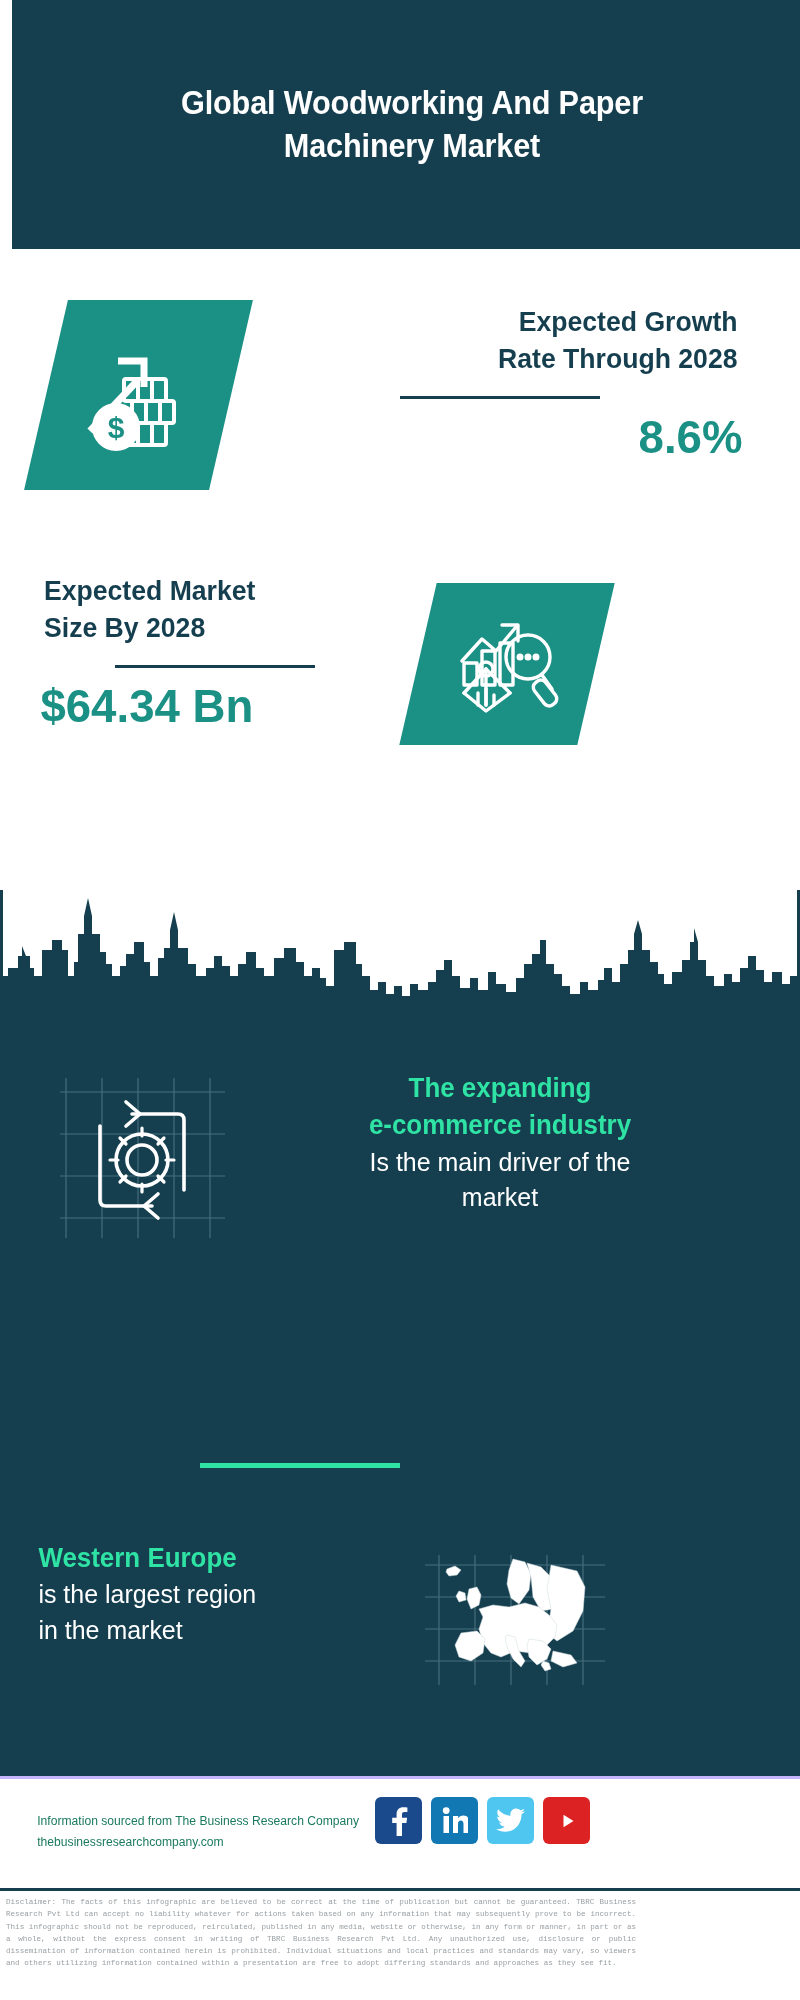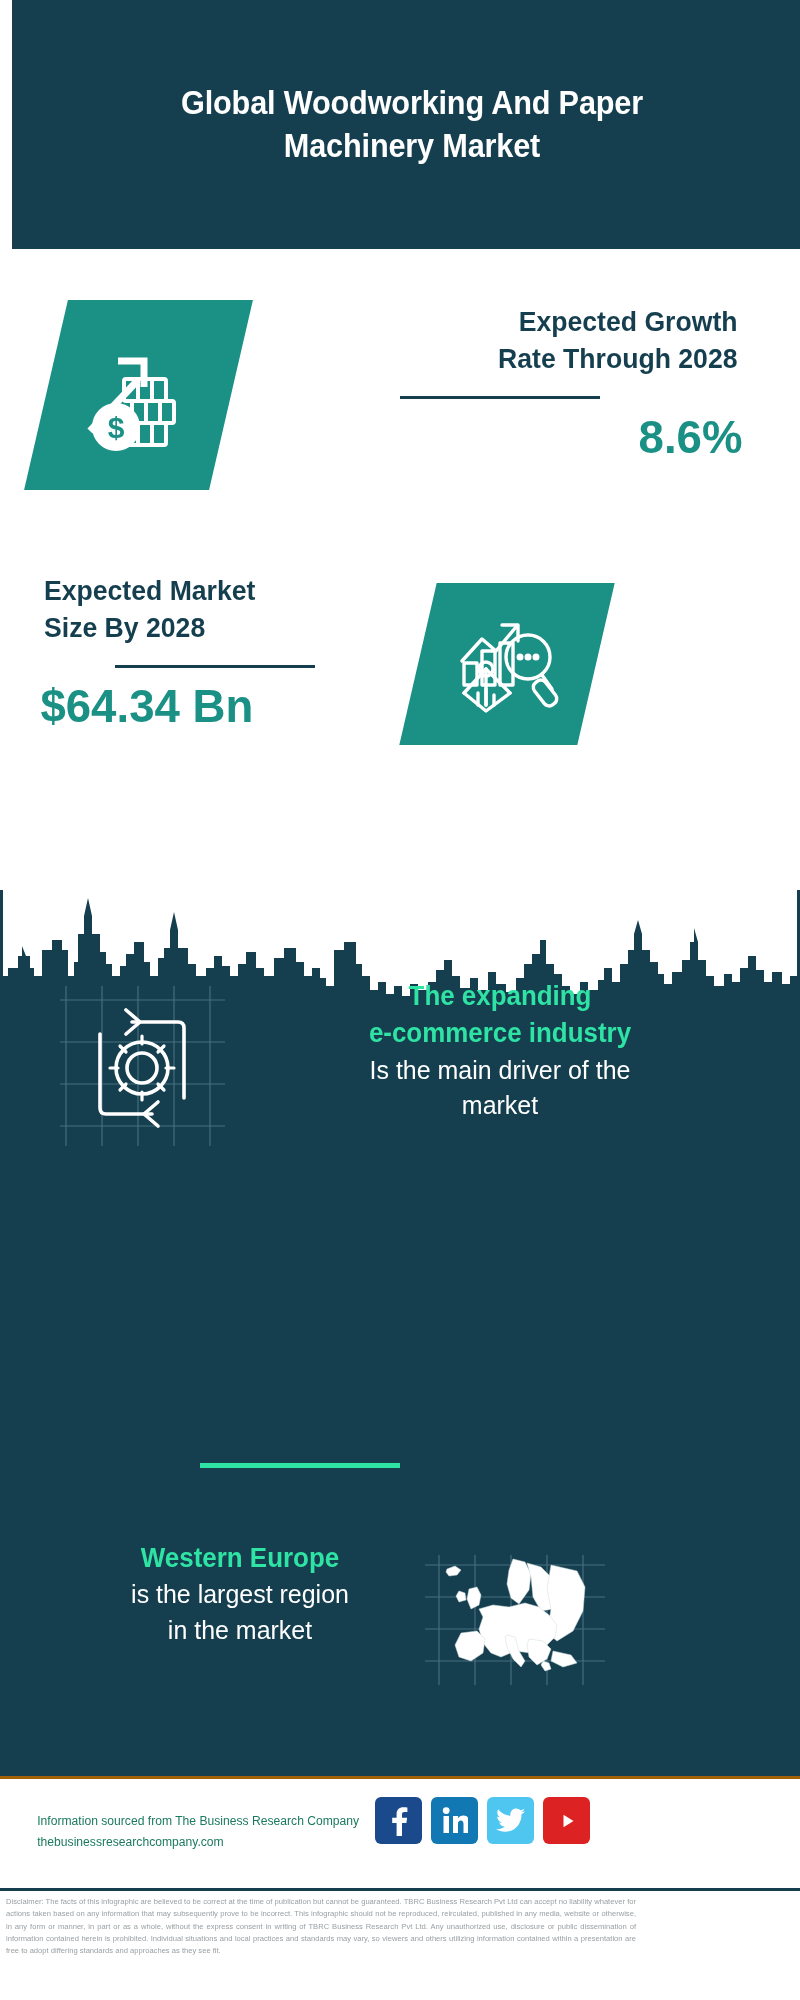--- a/index.html
+++ b/index.html
@@ -96,21 +96,21 @@
     position:absolute; left:0; top:890px; width:800px; height:886px;
   }
   .skyline-svg { position:absolute; left:0; top:0; width:800px; height:130px; display:block; }
   .dark-body {
     position:absolute; left:0; top:126px; width:800px; height:760px;
     background:#153f4f;
   }
 
   
   .driver-row {
-    position:absolute; left:0; top:986px; width:664px; height:190px;
+    position:absolute; left:0; top:1078px; width:664px; height:190px;
   }
   .driver-icon-wrap {
     position:absolute; left:60px; top:0px; width:165px; height:160px;
   }
   .driver-text {
     position:absolute; left:240px; top:-8px; width:520px;
     text-align:center;
   }
   .accent-line1 {
     color:#2fe3a4; font-size:27px; font-weight:bold; line-height:1.38;
@@ -124,29 +124,29 @@
   .green-divider {
     position:absolute; left:200px; top:1463px;
     width:200px; height:5px; background:#2fe3a4;
   }
 
   
   .region-row {
     position:absolute; left:0; top:1540px; width:800px; height:210px;
   }
   .region-text {
-    position:absolute; left:30px; top:0px; width:420px; text-align:center;
+    position:absolute; left:30px; top:0px; width:420px; 
   }
   .map-wrap { position:absolute; left:425px; top:15px; width:180px; height:130px; }
 
   
   .footer {
     position:absolute; left:0; top:1776px; width:800px; height:113px;
     background:#ffffff;
-    border-top:3px solid #a16207;
+    border-top:3px solid #c4b5fd;
   }
   .footer-src {
     position:absolute; left:32px; top:32px; width:350px;
     color:#1b7a5e; font-size:12.5px; line-height:1.7;
     transform:scaleX(0.97);
   }
   .social-row {
     position:absolute; left:375px; top:18px;
     display:flex; gap:9px; align-items:center;
   }
@@ -161,20 +161,21 @@
 
   .footer-rule {
     position:absolute; left:0; top:1888px; width:800px; height:3px;
     background:#153f4f;
   }
 
   .disclaimer {
     position:absolute; left:6px; top:1896px; width:630px;
     color:#9aa0a4; font-size:7.6px; line-height:1.62;
     text-align:justify;
+    font-family:Liberation Mono, monospace;
   }
 
   .edge-left { position:absolute; left:0; top:890px; width:3px; height:886px; background:#153f4f; }
   .edge-right { position:absolute; left:797px; top:890px; width:3px; height:886px; background:#153f4f; }
 </style>
 </head>
 <body>
 
 <div class="page">
 

